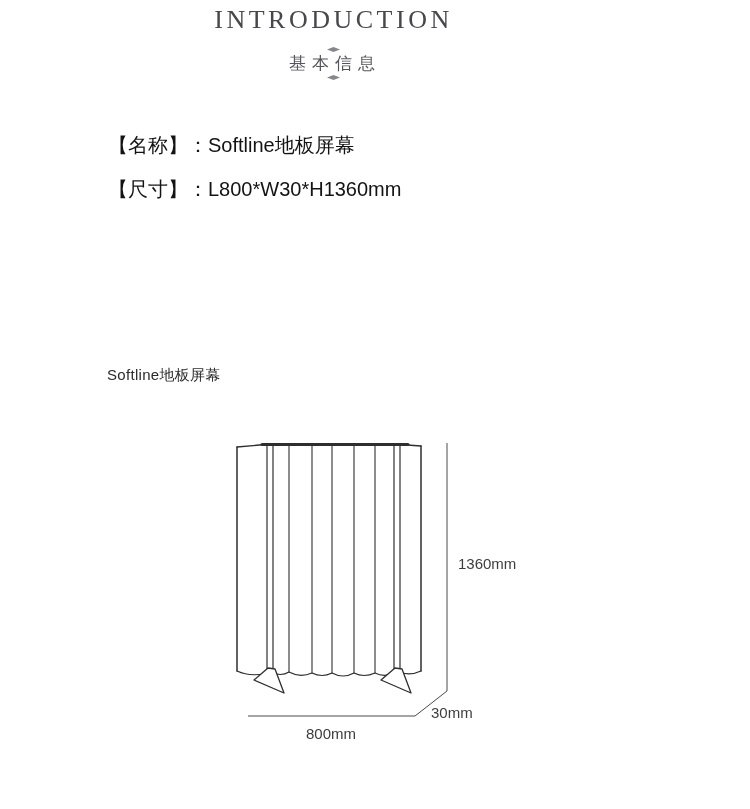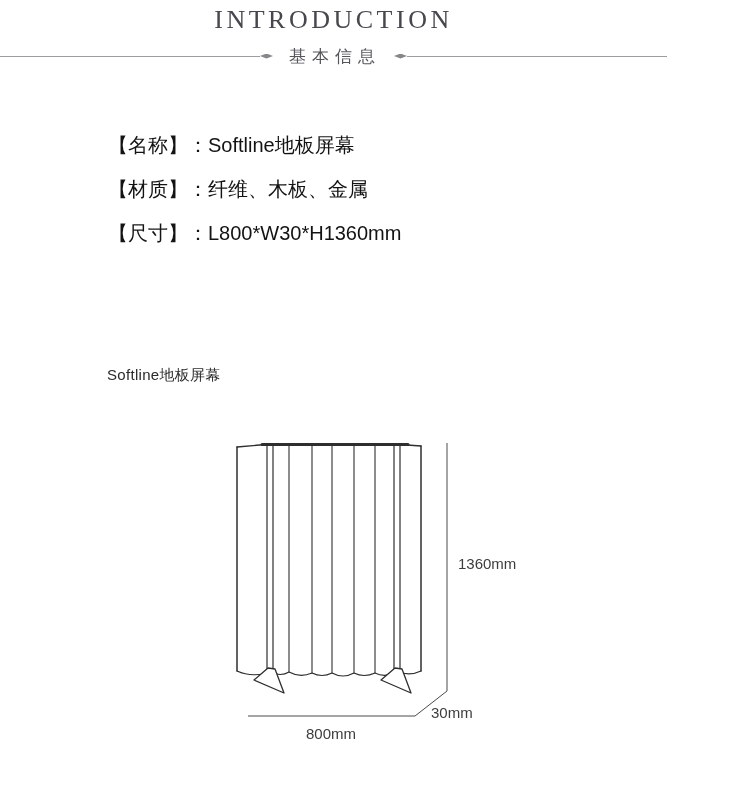--- a/index.html
+++ b/index.html
@@ -25,20 +25,21 @@
     color: #47474e;
   }
   .subtitle-row {
     position: absolute;
     top: 47px;
     left: 0;
     right: 0;
     height: 18px;
     display: flex;
     align-items: center;
+    flex-direction: column;
   }
   .rule {
     flex: 1 1 auto;
     height: 1px;
     background: #9d9da1;
   }
   .diamond {
     flex: 0 0 auto;
     width: 13px;
     height: 5px;
@@ -103,23 +104,20 @@
       <span class="diamond"></span>
       <span class="rule"></span>
     </div>
   </header>
 
   <section class="spec-list">
     <div class="spec-row">
       <span class="spec-label">【名称】：</span><span class="spec-value">Softline地板屏幕</span>
     </div>
     <div class="spec-row">
-      <span class="spec-label">【材质】：</span><span class="spec-value">纤维、木板、金属</span>
-    </div>
-    <div class="spec-row">
       <span class="spec-label">【尺寸】：</span><span class="spec-value">L800*W30*H1360mm</span>
     </div>
   </section>
 
   <div class="drawing-caption">Softline地板屏幕</div>
 
   <svg class="diagram" viewBox="0 0 295 315" xmlns="http://www.w3.org/2000/svg">
 
     <g stroke="#2e2e2e" fill="none" stroke-linecap="round" stroke-linejoin="round">
 

